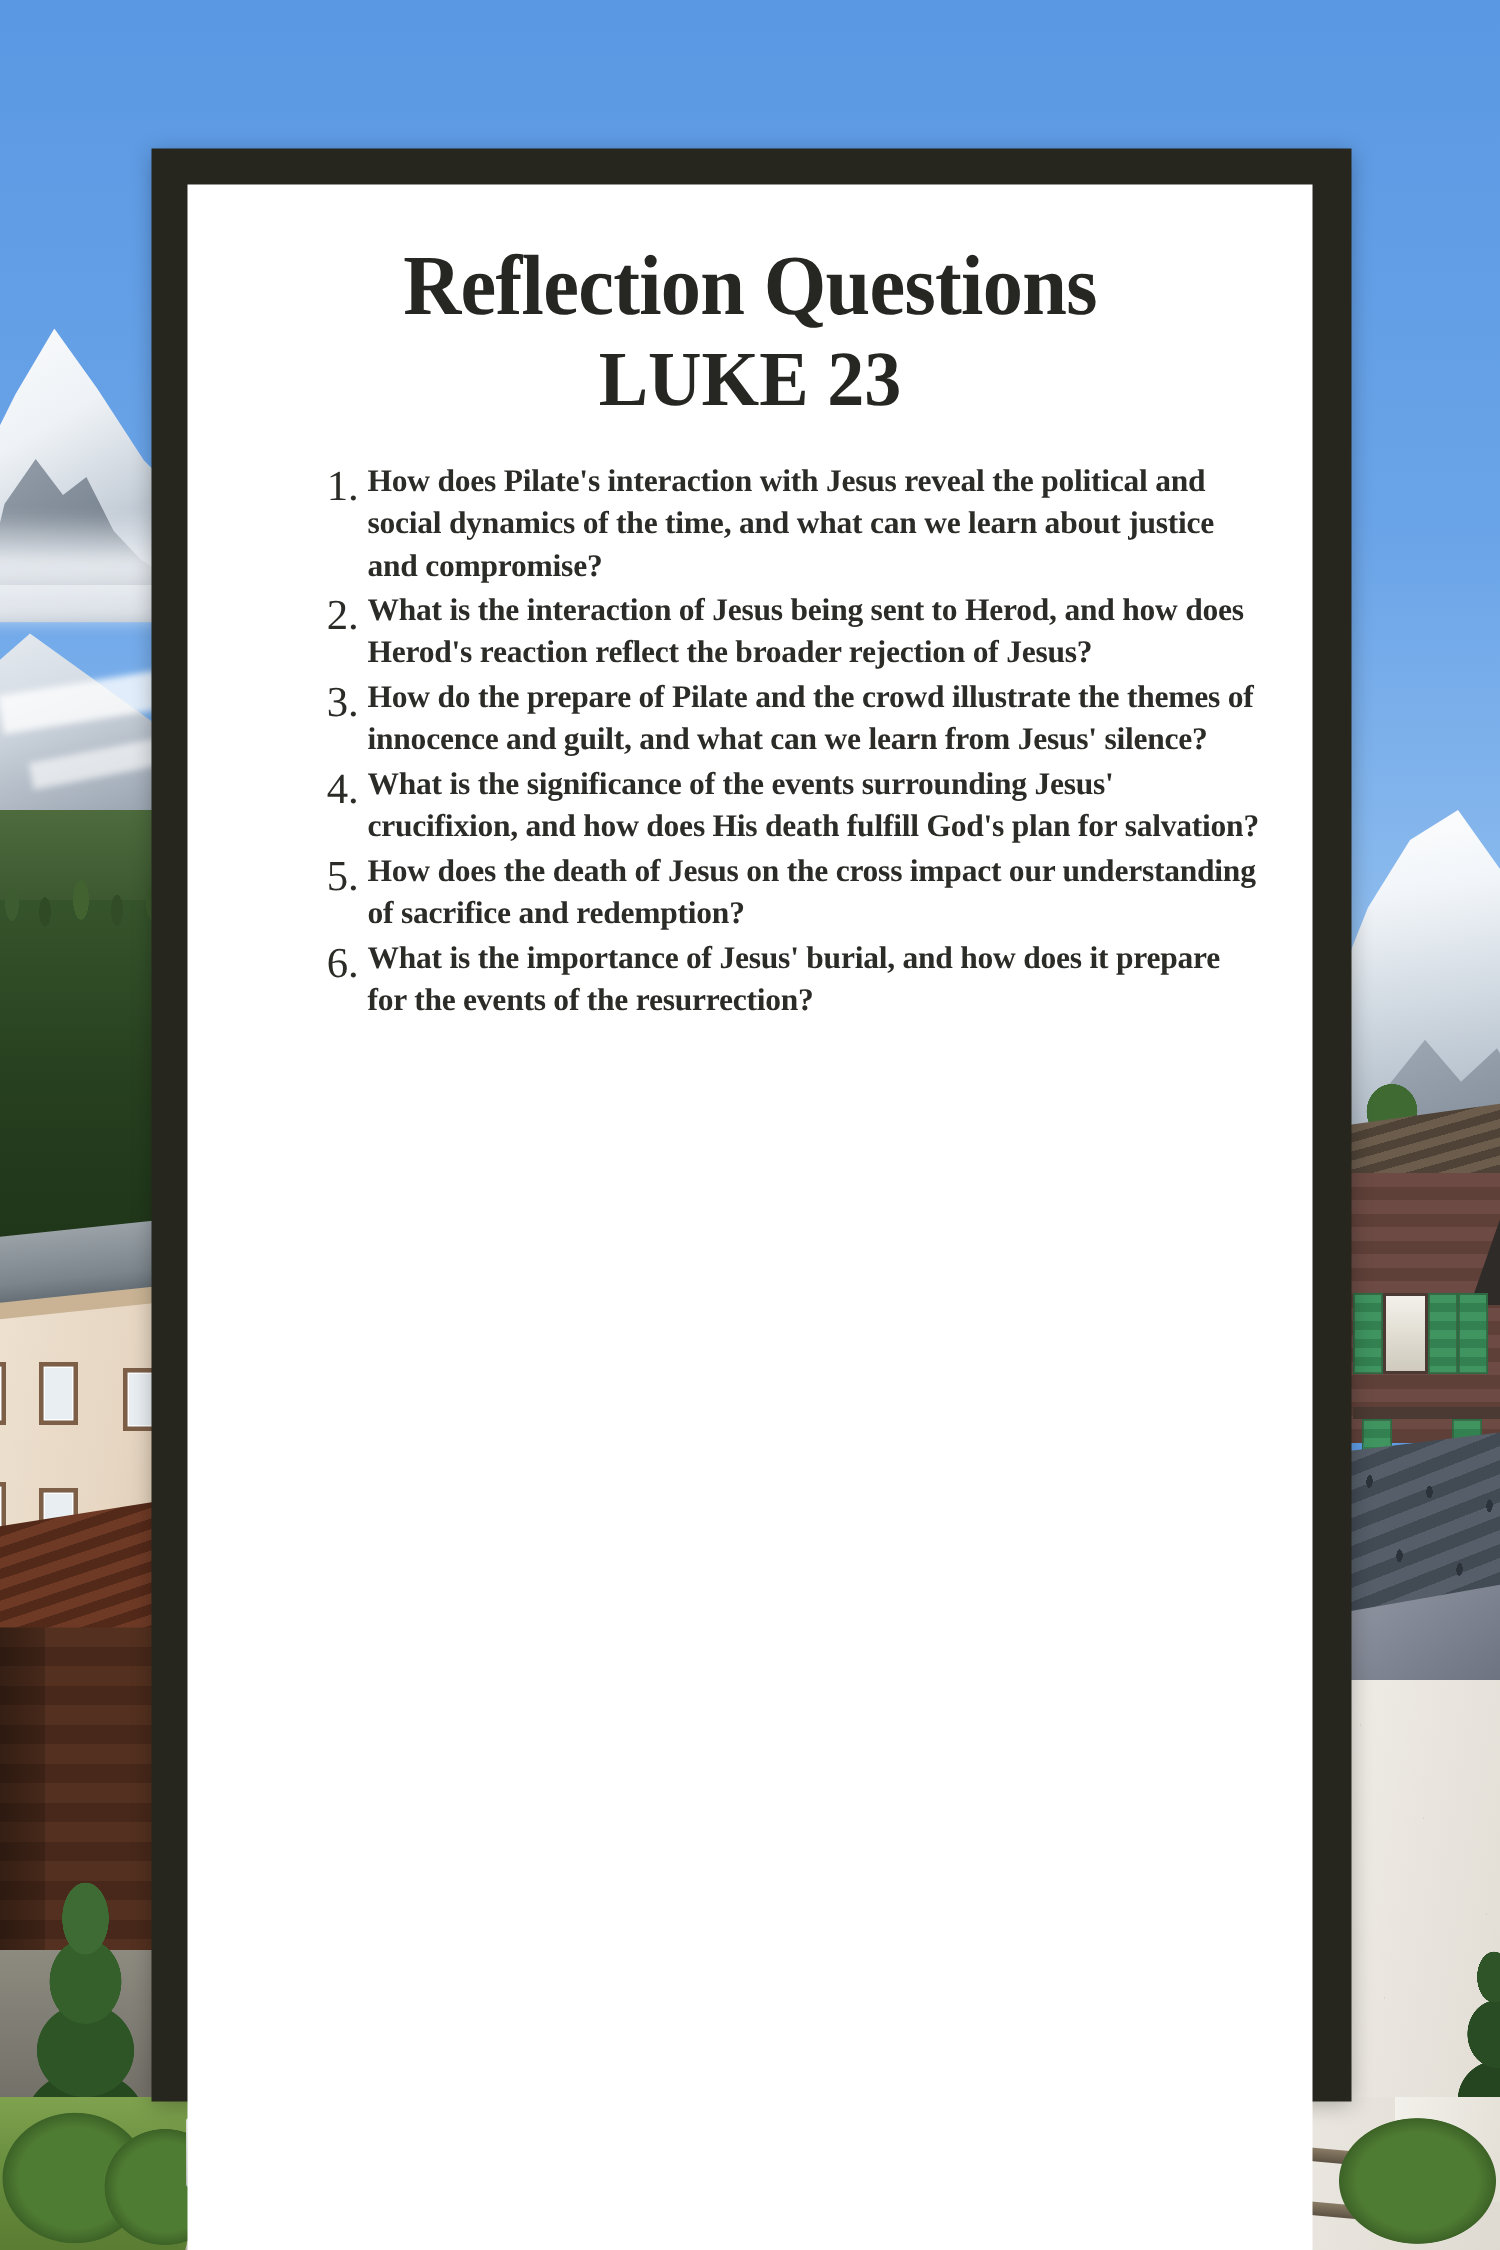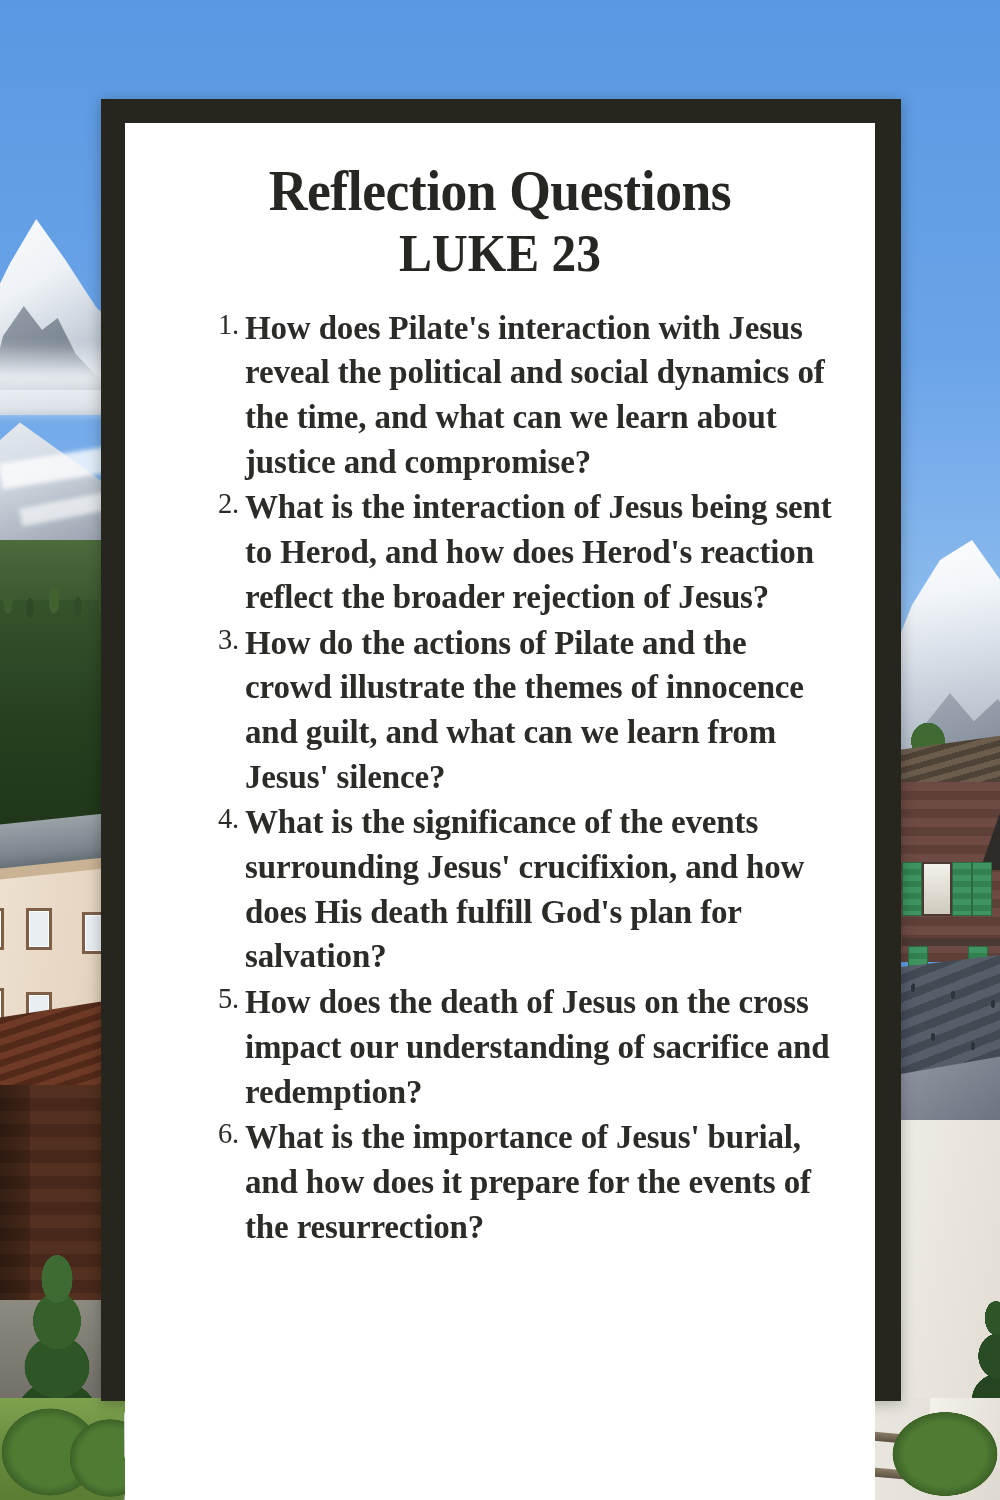--- a/index.html
+++ b/index.html
@@ -355,21 +355,21 @@
   
   #question-list {
     margin: 22px 0 0 0;
     padding-left: 84px;
     list-style: none;
     counter-reset: q;
   }
   .question-item {
     counter-increment: q;
     position: relative;
-    font-size: 33px;
+    font-size: 21px;
     font-weight: bold;
     line-height: 1.355;
     color: #2b2b27;
     letter-spacing: -0.15px;
     padding-left: 2px;
     margin-bottom: 1px;
   }
   .question-item::before {
     content: counter(q) ".";
     position: absolute;
@@ -465,18 +465,18 @@
 
 <div id="poster-card">
 
   <h1 id="title-main">Reflection Questions</h1>
 
   <h2 id="title-sub">LUKE 23</h2>
 
   <ol id="question-list">
     <li class="question-item">How does Pilate's interaction with Jesus reveal the political and social dynamics of the time, and what can we learn about justice and compromise?</li>
     <li class="question-item">What is the interaction of Jesus being sent to Herod, and how does Herod's reaction reflect the broader rejection of Jesus?</li>
-    <li class="question-item">How do the actions of Pilate and the crowd illustrate the themes of innocence and guilt, and what can we learn from Jesus' silence?</li>
+    <li class="question-item">How do the prepare of Pilate and the crowd illustrate the themes of innocence and guilt, and what can we learn from Jesus' silence?</li>
     <li class="question-item">What is the significance of the events surrounding Jesus' crucifixion, and how does His death fulfill God's plan for salvation?</li>
     <li class="question-item">How does the death of Jesus on the cross impact our understanding of sacrifice and redemption?</li>
     <li class="question-item">What is the importance of Jesus' burial, and how does it prepare for the events of the resurrection?</li>
   </ol>
 </div>
 
 </body></html>

